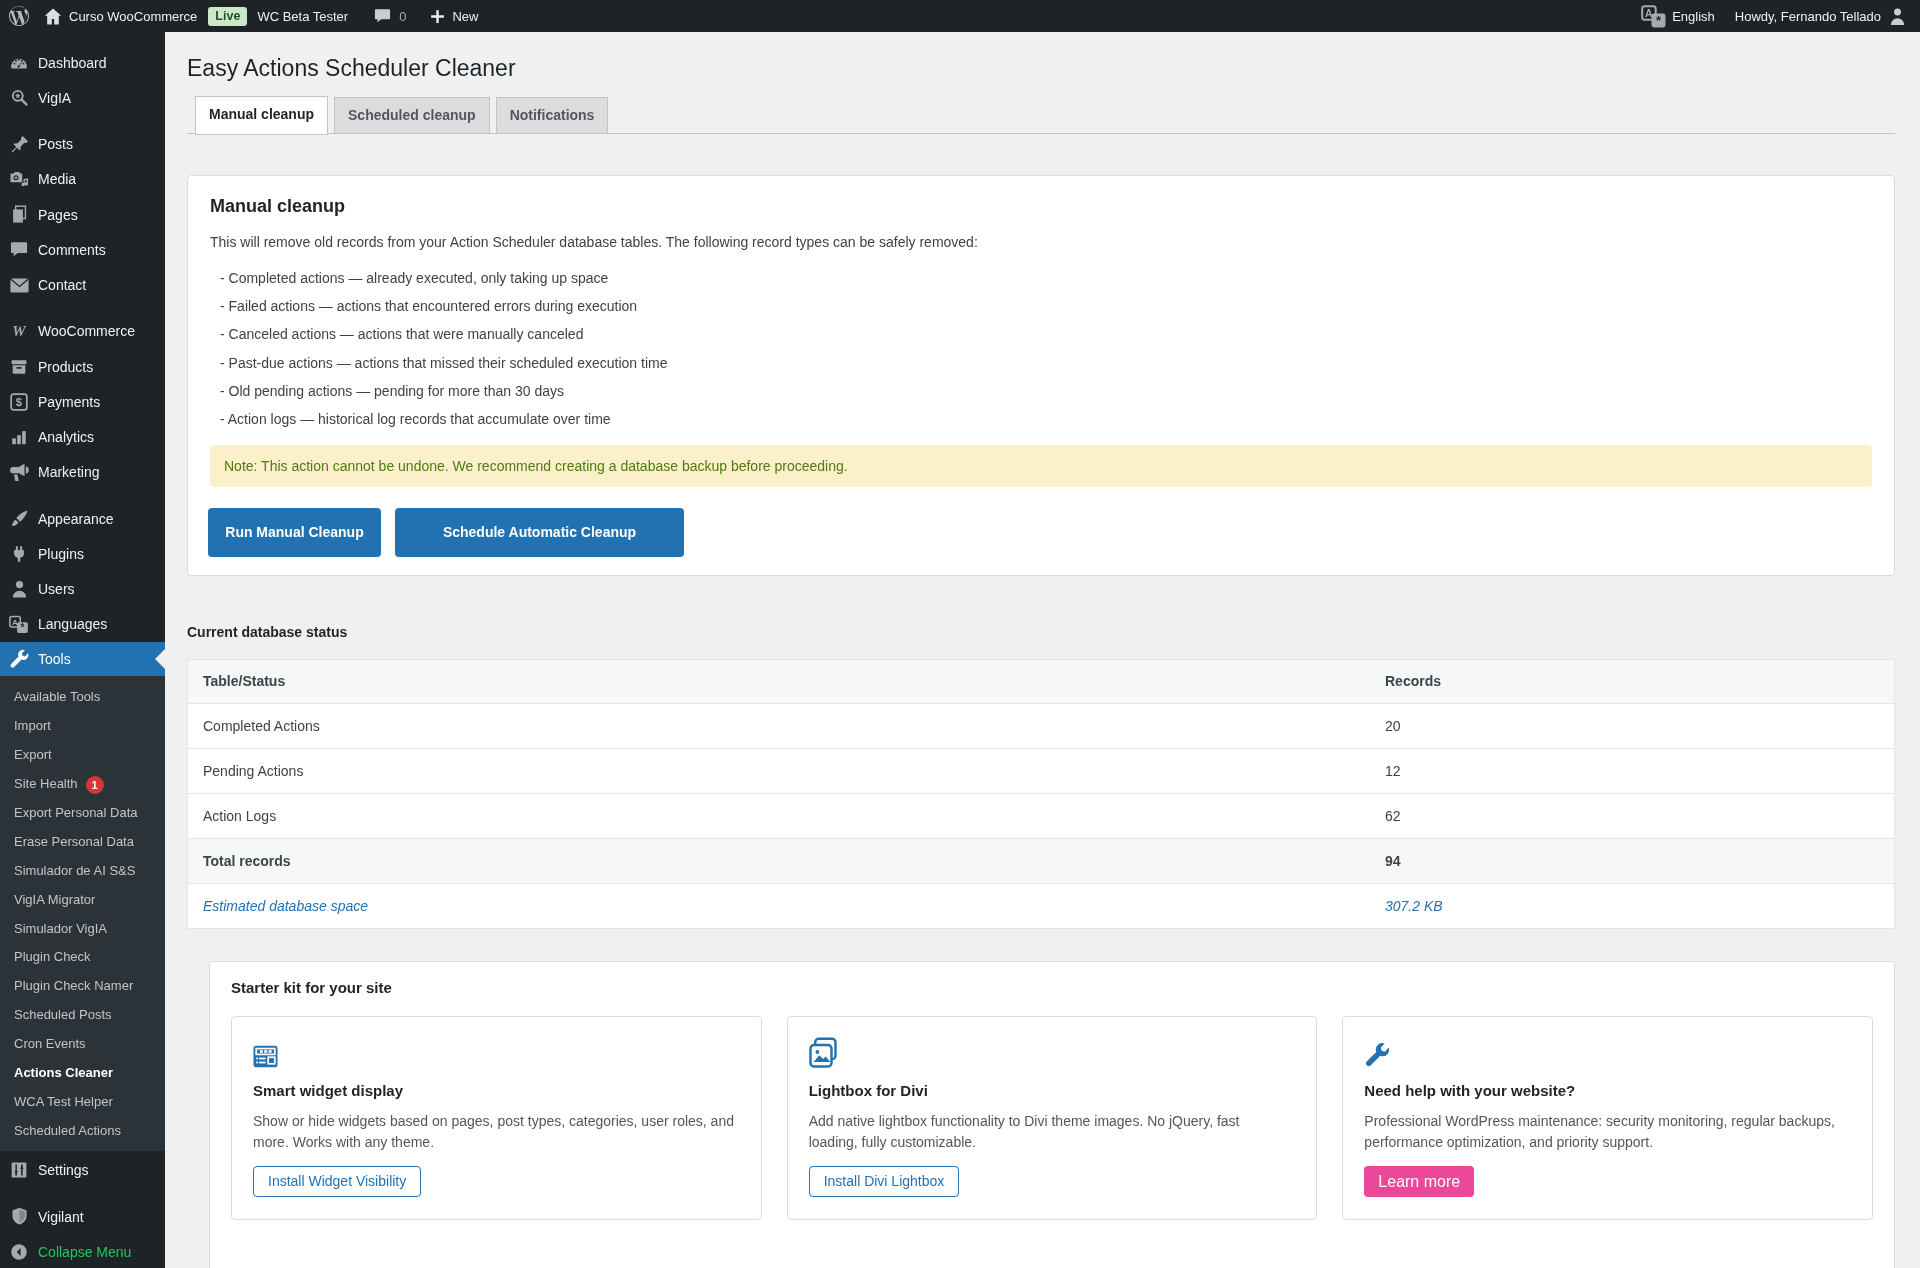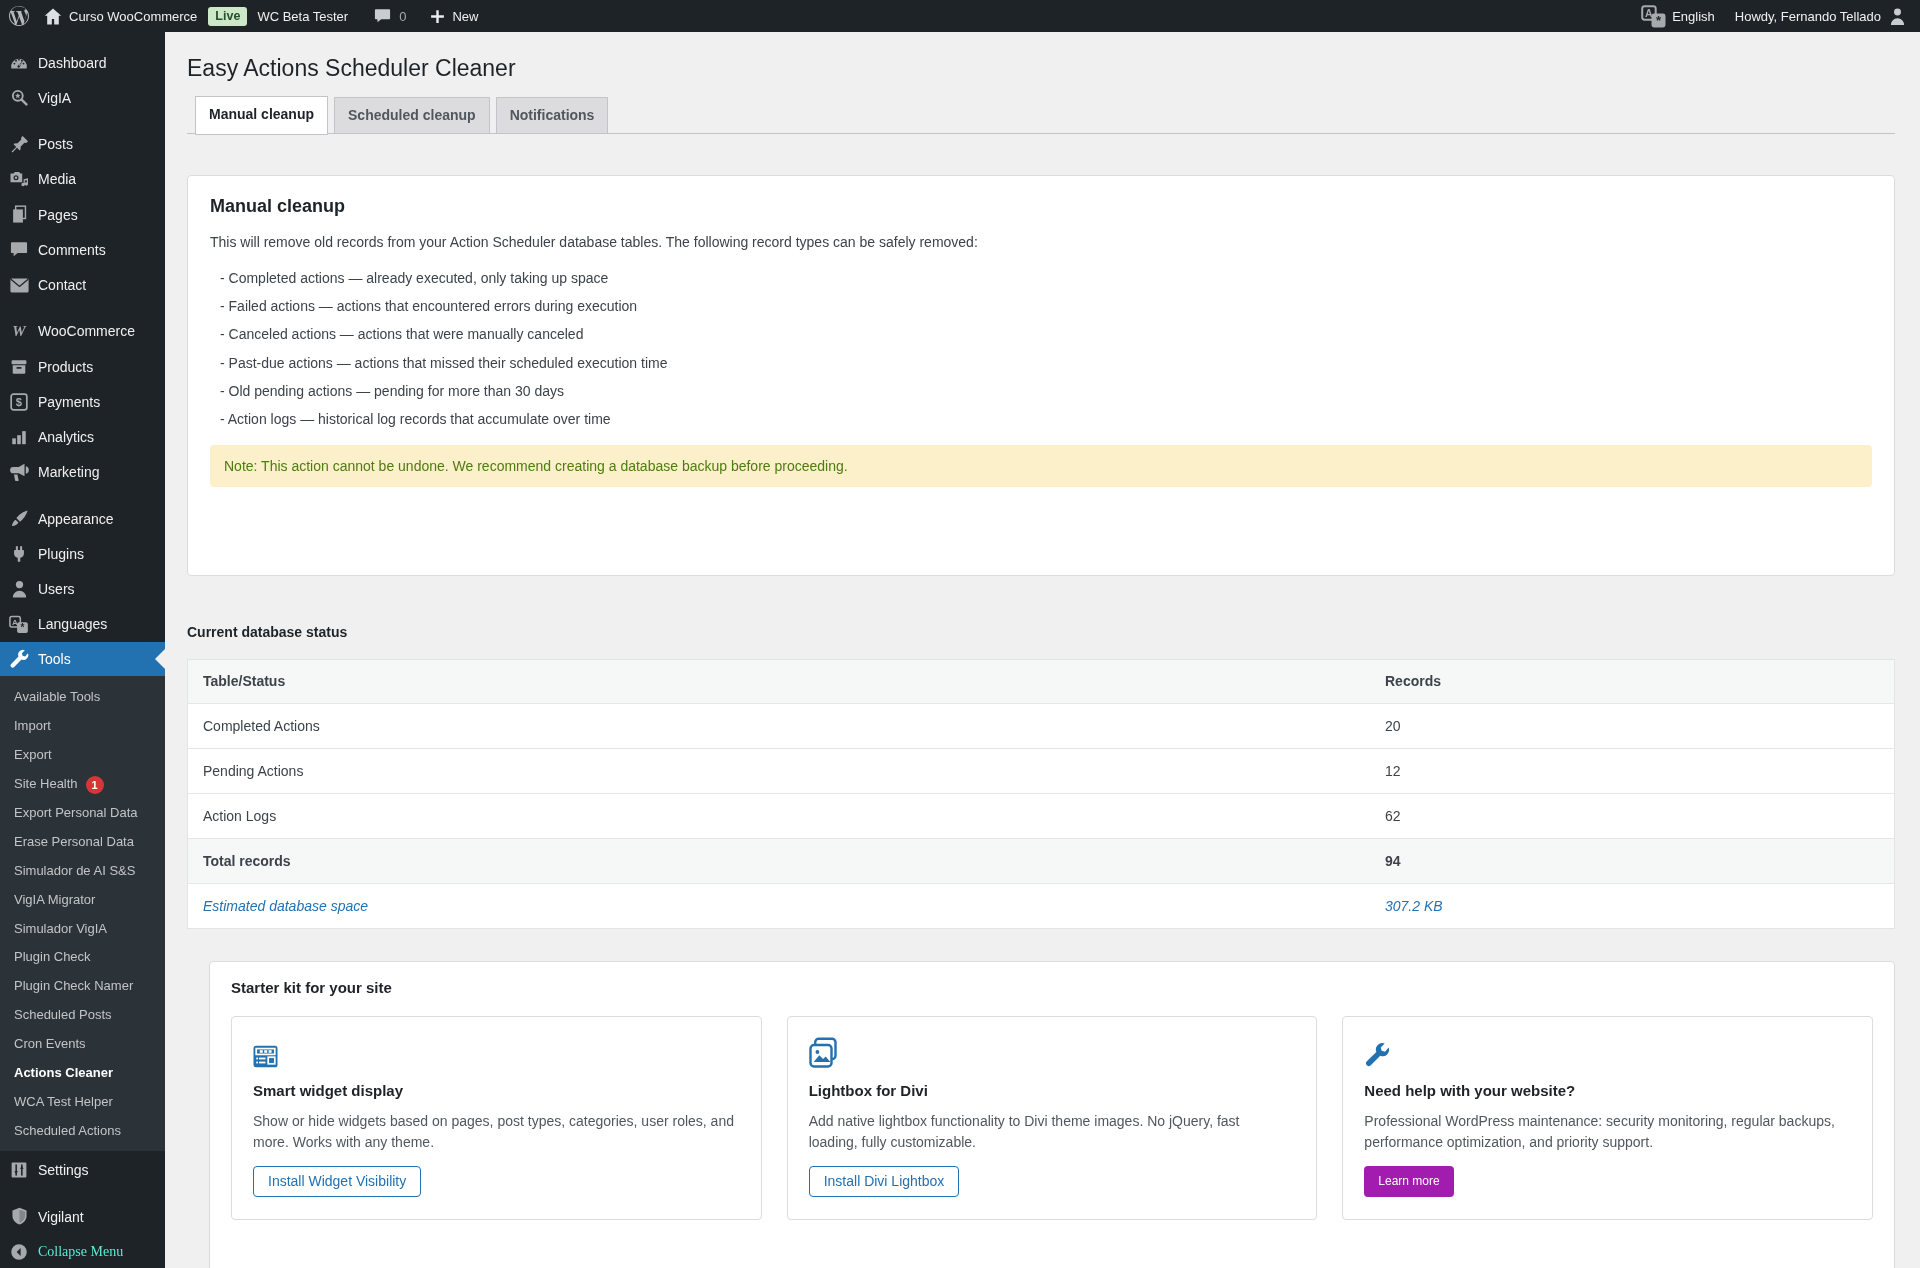--- a/index.html
+++ b/index.html
@@ -55,21 +55,21 @@
 
 #card2 { margin-top:32px; height:331px; padding:17px 21px 0 21px;margin-left:22px; }
 #card2 h2 { font-size:15px; font-weight:700; color:#1d2327; }
 .kitgrid { margin-top:20px; display:flex; gap:25px; }
 .kit { border:1px solid #dcdcde; border-radius:4px; height:204px; flex:1 1 0; padding:20px 24px 0 21px; background:#fff; }
 .kiticon { height:31px; display:flex; align-items:flex-end; }
 .kiticon svg { display:block; }
 .kit h3 { font-size:15px; font-weight:700; color:#1d2327; margin-top:14px; }
 .kit p { font-size:14px; color:#50575e; line-height:21px; margin-top:12px; padding-right:2px; }
 .kit .obtn { display:inline-block; margin-top:13px; border:1px solid #2271b1; color:#2271b1; background:#fff; font-size:14px; height:31px; line-height:29px; padding:0 14px; border-radius:4px; }
-.kit .sbtn { display:inline-block; margin-top:13px; background:#a21caf; color:#fff; font-size:12px; height:31px; line-height:31px; padding:0 14px; border-radius:4px; }
+.kit .sbtn { display:inline-block; margin-top:13px; background:#ec4899; color:#fff; font-size:16px; height:31px; line-height:31px; padding:0 14px; border-radius:4px; }
 </style>
 </head>
 <body>
 <div id="adminbar">
   <div class="lft">
     <div class="itm" style="margin-left:7px;">
         <svg width="24" height="24" viewBox="0 0 24 24" fill="#b5b9bd">
           <path d="M12 2C6.48 2 2 6.48 2 12s4.48 10 10 10 10-4.48 10-10S17.52 2 12 2zM3.01 12c0-1.3.28-2.54.78-3.66l4.29 11.75c-3-1.46-5.07-4.53-5.07-8.09zm8.99 9c-.88 0-1.73-.13-2.54-.37l2.7-7.83 2.76 7.57c.02.04.04.09.06.12-.93.33-1.94.51-2.98.51zm1.24-13.21c.54-.03 1.03-.09 1.03-.09.48-.06.43-.77-.06-.74 0 0-1.46.11-2.4.11-.88 0-2.37-.11-2.37-.11-.48-.03-.54.71-.05.74 0 0 .46.06.94.09l1.4 3.84-1.97 5.9-3.27-9.74c.54-.02 1.03-.08 1.03-.08.48-.06.43-.77-.06-.74 0 0-1.46.11-2.4.11-.17 0-.37 0-.58-.01C5.21 4.38 8.39 2.5 12 2.5c2.69 0 5.14 1.03 6.98 2.71-.04 0-.09-.01-.13-.01-.88 0-1.51.77-1.51 1.6 0 .74.43 1.37.88 2.11.34.6.74 1.37.74 2.48 0 .77-.3 1.66-.68 2.91l-.9 3-3.25-9.67zm3.26 12.21l2.75-7.95c.51-1.28.68-2.31.68-3.22 0-.33-.02-.64-.06-.93.7 1.28 1.1 2.75 1.1 4.31 0 3.32-1.8 6.22-4.47 7.79z"></path>
         </svg>
       </div>
@@ -315,21 +315,21 @@
   <div class="msep"></div>
   <div class="mi">
       <span class="ico">
         <svg width="17" height="19" viewBox="0 0 20 22" fill="#a7aaad">
           <path d="M10 0.8 18.3 3.9v6.3c0 5-3.5 8.8-8.3 10.3-4.8-1.5-8.3-5.3-8.3-10.3V3.9z"></path>
           <path d="M10 3 16.5 5.4v4.8c0 3.9-2.7 6.8-6.5 8.1z" fill="#83868a"></path>
         </svg>
       </span>
       <span class="t">Vigilant</span>
     </div>
-  <div class="mi" style="color:#5eead4;font-family:Liberation Serif, serif;">
+  <div class="mi" style="color:#22c55e;">
       <span class="ico">
         <svg width="18" height="18" viewBox="0 0 20 20">
           <circle cx="10" cy="10" r="8.6" fill="#a7aaad"></circle>
           <path d="M11.8 5.6 7.4 10l4.4 4.4z" fill="#23282d"></path>
         </svg>
       </span>
       <span class="t">Collapse Menu</span>
     </div>
 </div>
 
@@ -341,20 +341,21 @@
     <p class="desc">This will remove old records from your Action Scheduler database tables. The following record types can be safely removed:</p>
     <ul>
       <li>- Completed actions — already executed, only taking up space</li>
       <li>- Failed actions — actions that encountered errors during execution</li>
       <li>- Canceled actions — actions that were manually canceled</li>
       <li>- Past-due actions — actions that missed their scheduled execution time</li>
       <li>- Old pending actions — pending for more than 30 days</li>
       <li>- Action logs — historical log records that accumulate over time</li>
     </ul>
     <div class="note">Note: This action cannot be undone. We recommend creating a database backup before proceeding.</div>
+    <div class="bluebtns"><span class="bbtn" id="bbtn1">Run Manual Cleanup</span><span class="bbtn" id="bbtn2">Schedule Automatic Cleanup</span></div>
   </div>
   <h2 class="dbh">Current database status</h2>
   <div id="dbtable">
     <div class="trow hdr"><span class="c1">Table/Status</span><span class="c2">Records</span></div>
     <div class="trow"><span class="c1">Completed Actions</span><span class="c2">20</span></div>
     <div class="trow"><span class="c1">Pending Actions</span><span class="c2">12</span></div>
     <div class="trow"><span class="c1">Action Logs</span><span class="c2">62</span></div>
     <div class="trow tot"><span class="c1">Total records</span><span class="c2">94</span></div>
     <div class="trow est"><span class="c1">Estimated database space</span><span class="c2">307.2 KB</span></div>
   </div>

